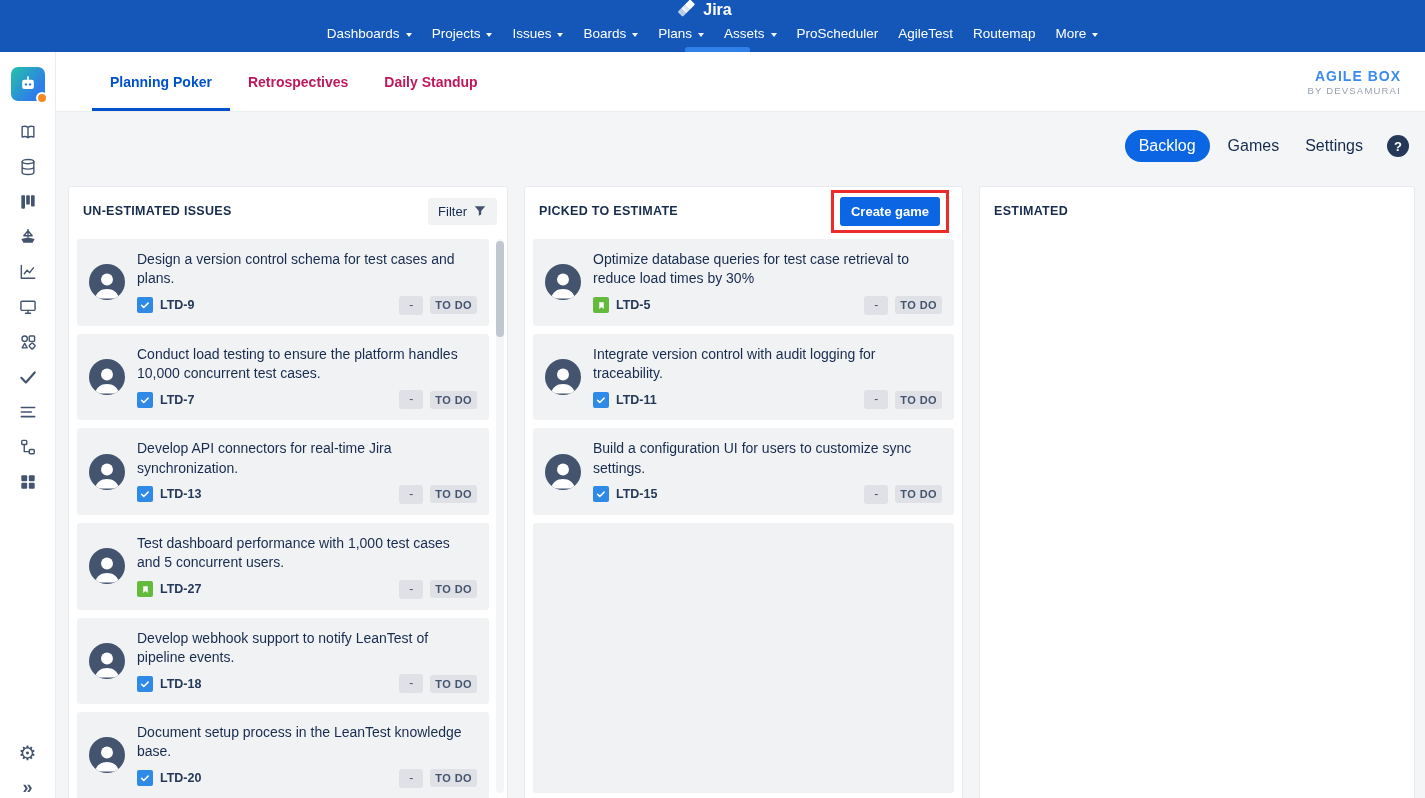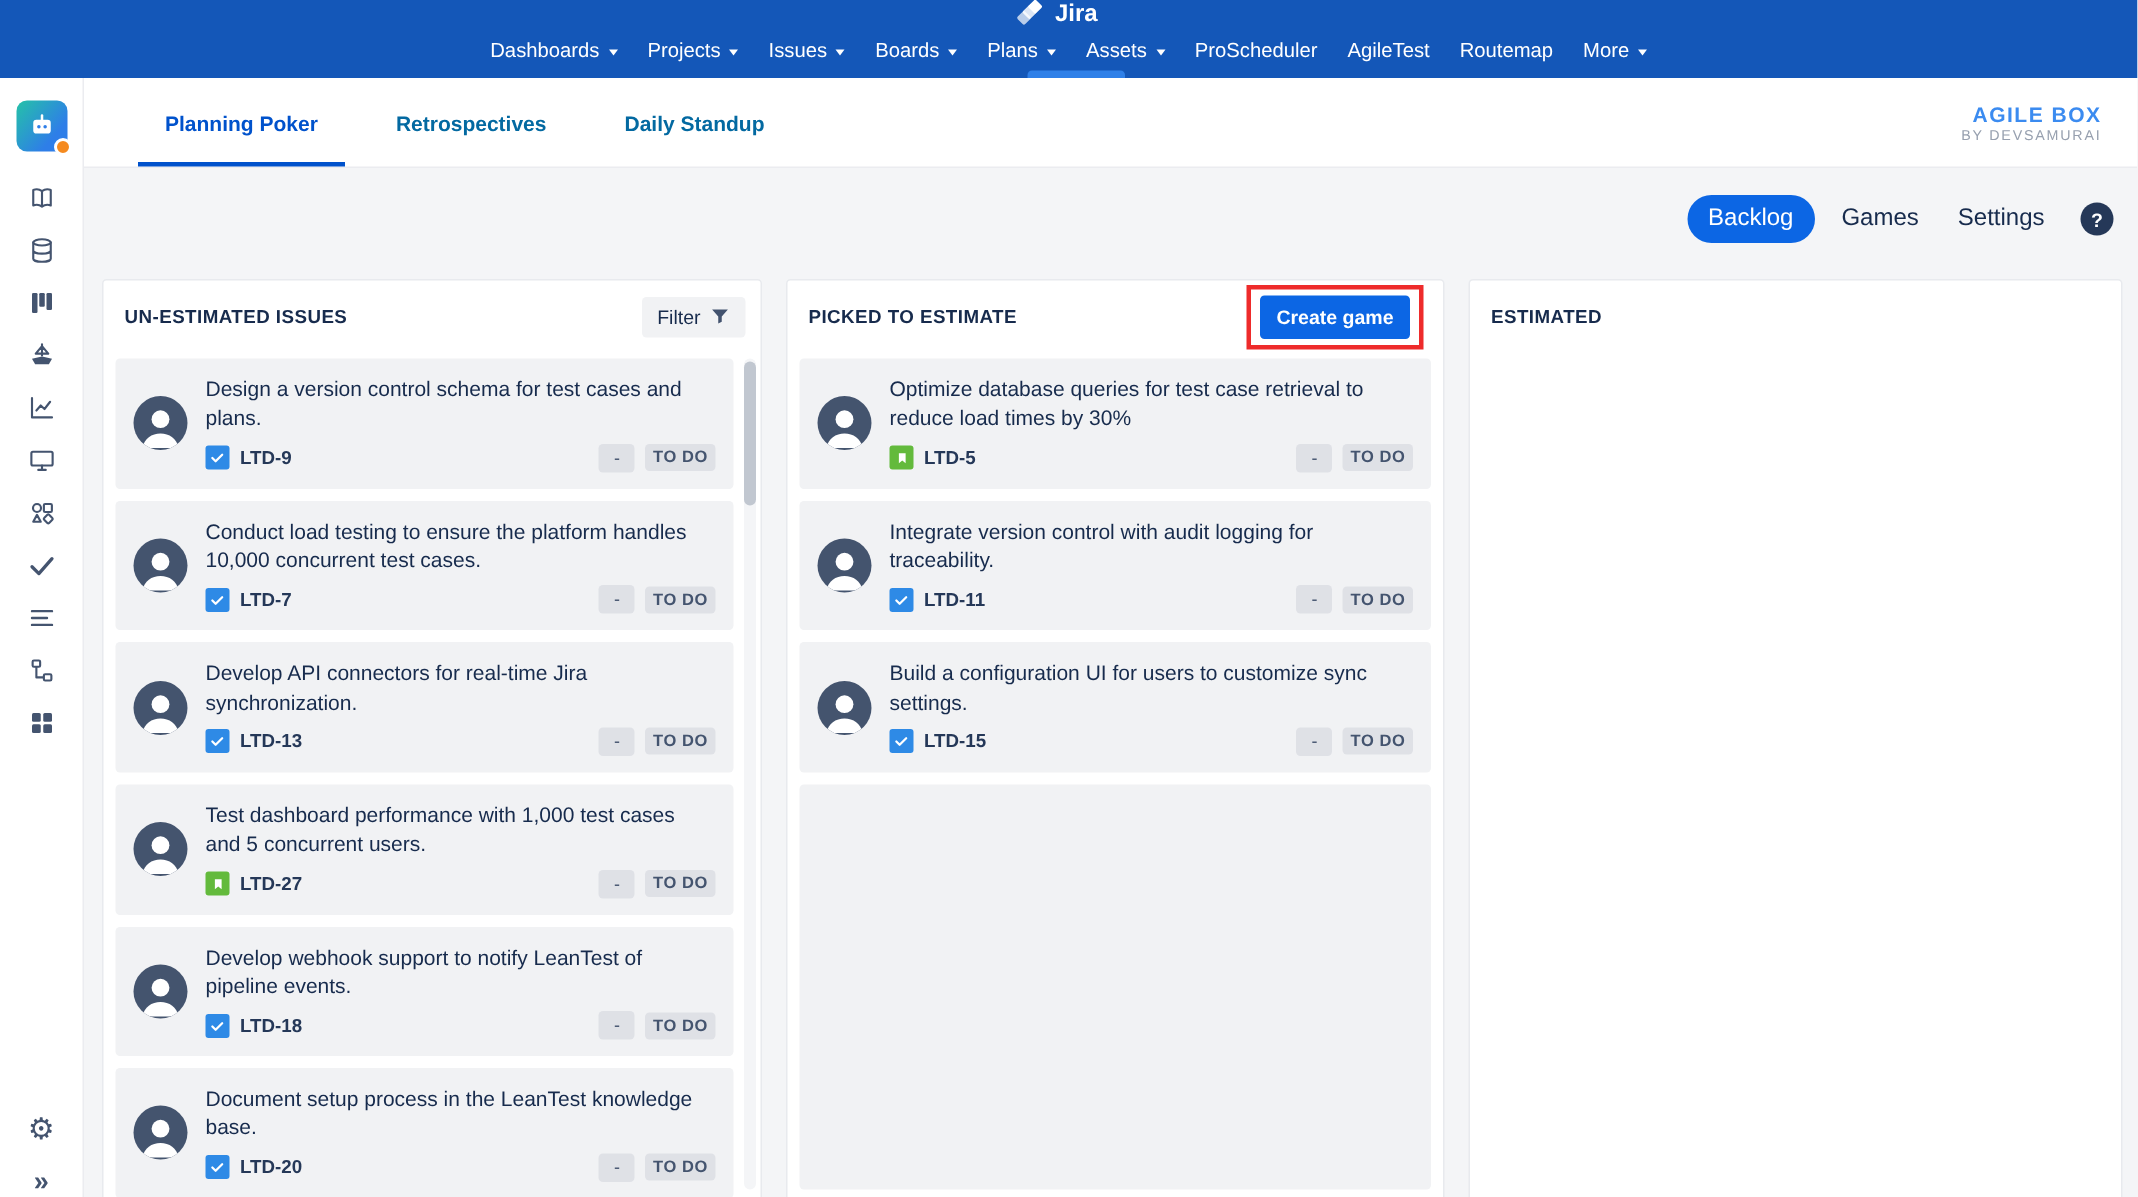--- a/index.html
+++ b/index.html
@@ -32,22 +32,22 @@
   .side-icons { display:flex; flex-direction:column; gap:13px; align-items:center; }
   .side-icon { width:22px; height:22px; display:flex; align-items:center; justify-content:center; color:#44546F; cursor:pointer; }
   .side-icon svg { width:20px; height:20px; }
   .side-bottom { margin-top:auto; display:flex; flex-direction:column; gap:12px; align-items:center; }
   .side-gear { font-size:20px; line-height:1; color:#44546F; }
   .expand-glyph { font-size:18px; font-weight:bold; color:#44546F; }
 
   
   .content { flex:1; display:flex; flex-direction:column; min-width:0; }
   .tabbar { height:60px; background:#fff; display:flex; align-items:stretch; padding:0 24px 0 36px; border-bottom:1px solid #EBECF0; flex:none; }
-  .tabs { display:flex; align-items:stretch; gap:16px; }
-  .tab { display:flex; align-items:center; padding:0 18px; font-size:14px; font-weight:bold; color:#0369a1; cursor:pointer; border-bottom:3px solid transparent; border-top:3px solid transparent; }
+  .tabs { display:flex; align-items:stretch; gap:0; }
+  .tab { display:flex; align-items:center; padding:0 18px; font-size:14px; font-weight:bold; color:#be185d; cursor:pointer; border-bottom:3px solid transparent; border-top:3px solid transparent; }
   .tab.active { color:var(--tab-active-blue,#0052CC); border-bottom-color:var(--tab-active-blue,#0052CC); }
   .agilebox-brand { margin-left:auto; align-self:center; text-align:right; }
   .ab-title { font-size:14px; font-weight:bold; color:var(--agile-box-blue,#3B8BF0); letter-spacing:1px; }
   .ab-sub { font-size:9.5px; color:#97A0AF; letter-spacing:1.2px; margin-top:1px; }
 
   
   .main { flex:1; background:#F4F5F7; padding:18px 10px 8px 12px; display:flex; flex-direction:column; min-height:0; }
   .toolbar { display:flex; align-items:center; justify-content:flex-end; gap:10px; padding-right:6px; margin-bottom:24px; flex:none; }
   .pill { border:none; background:transparent; font-size:16px; color:#172B4D; cursor:pointer; padding:7px 14px; border-radius:17px; }
   .pill.active { background:var(--accent-blue,#0C66E4); color:#fff; font-weight:500; }

